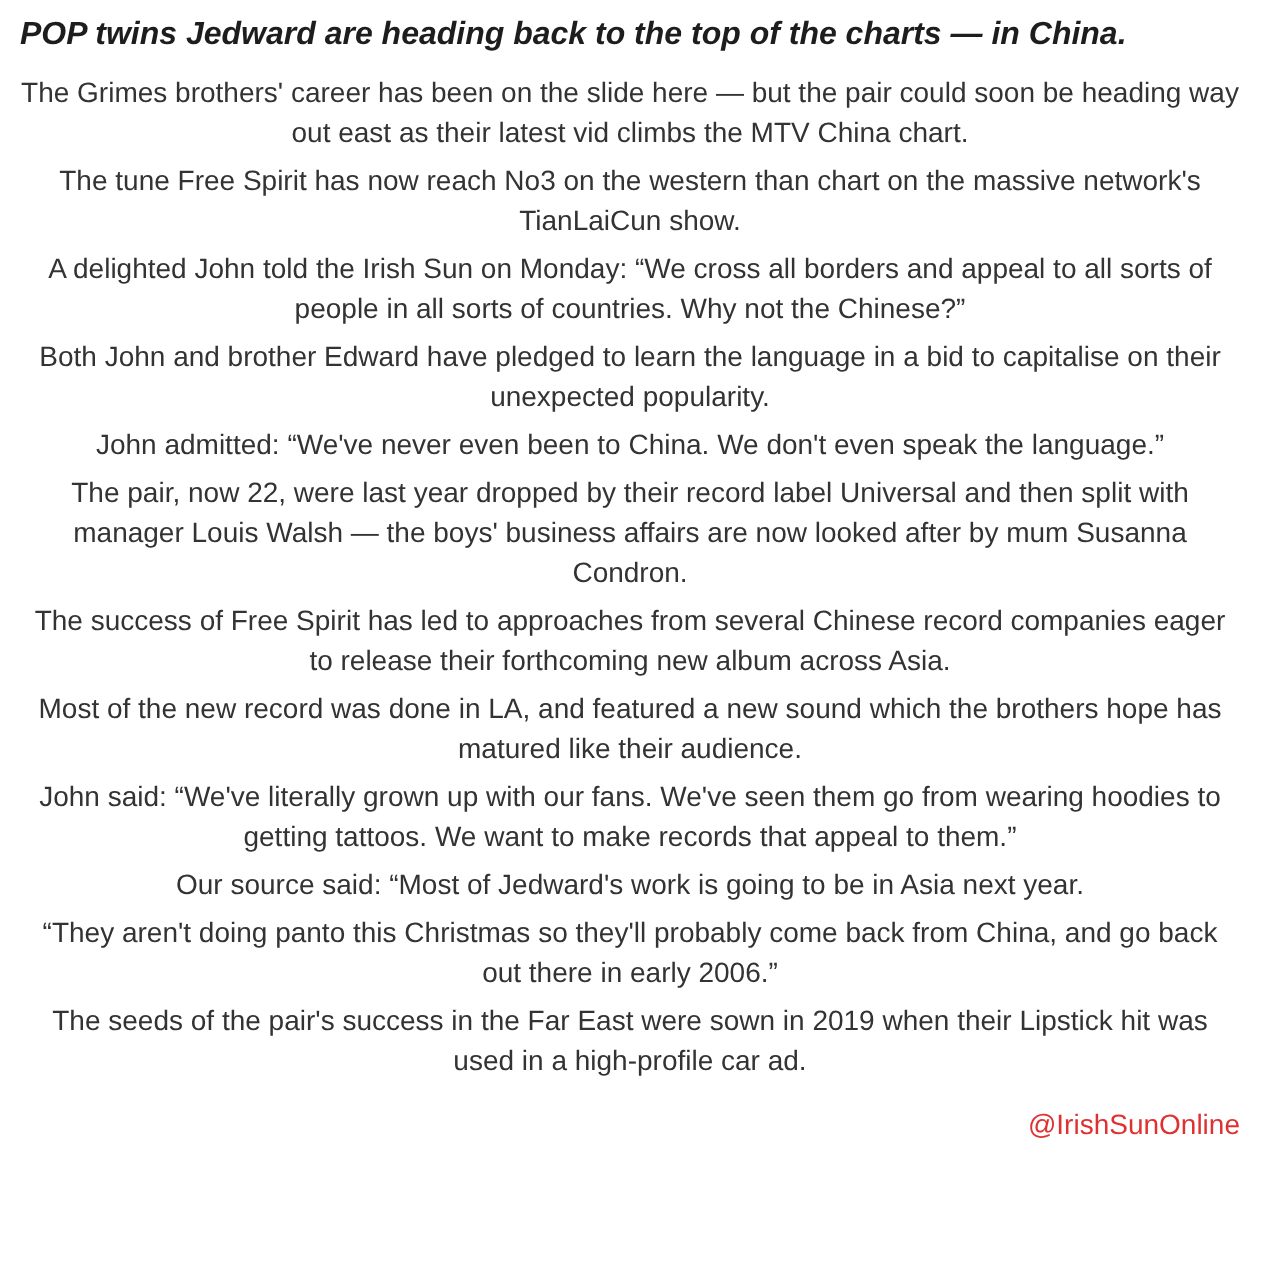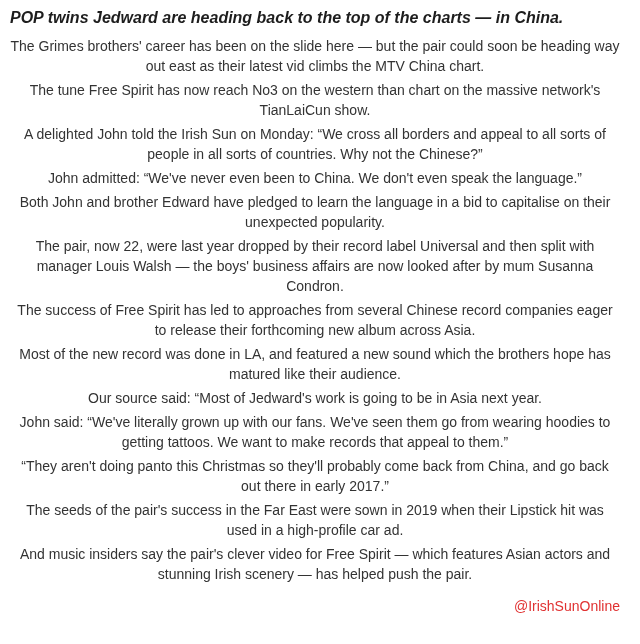--- a/index.html
+++ b/index.html
@@ -45,24 +45,23 @@
   }
 </style>
 </head>
 <body>
 
 <article class="article">
   <h1 class="headline">POP twins Jedward are heading back to the top of the charts — in China.</h1>
   <p class="para">The Grimes brothers' career has been on the slide here — but the pair could soon be heading way out east as their latest vid climbs the MTV China chart.</p>
   <p class="para">The tune Free Spirit has now reach No3 on the western than chart on the massive network's TianLaiCun show.</p>
   <p class="para">A delighted John told the Irish Sun on Monday: “We cross all borders and appeal to all sorts of people in all sorts of countries. Why not the Chinese?”</p>
+  <p class="para">Both John and brother Edward have pledged to learn the language in a bid to capitalise on their unexpected popularity.</p>
   <p class="para">John admitted: “We've never even been to China. We don't even speak the language.”</p>
-  <p class="para">Both John and brother Edward have pledged to learn the language in a bid to capitalise on their unexpected popularity.</p>
   <p class="para">The pair, now 22, were last year dropped by their record label Universal and then split with manager Louis Walsh — the boys' business affairs are now looked after by mum Susanna Condron.</p>
   <p class="para">The success of Free Spirit has led to approaches from several Chinese record companies eager to release their forthcoming new album across Asia.</p>
   <p class="para">Most of the new record was done in LA, and featured a new sound which the brothers hope has matured like their audience.</p>
+  <p class="para">John said: “We've literally grown up with our fans. We've seen them go from wearing hoodies to getting tattoos. We want to make records that appeal to them.”</p>
   <p class="para">Our source said: “Most of Jedward's work is going to be in Asia next year.</p>
-  <p class="para">John said: “We've literally grown up with our fans. We've seen them go from wearing hoodies to getting tattoos. We want to make records that appeal to them.”</p>
-  <p class="para">“They aren't doing panto this Christmas so they'll probably come back from China, and go back out there in early 2017.”</p>
+  <p class="para">“They aren't doing panto this Christmas so they'll probably come back from China, and go back out there in early 2006.”</p>
   <p class="para">The seeds of the pair's success in the Far East were sown in 2019 when their Lipstick hit was used in a high-profile car ad.</p>
-  <p class="para">And music insiders say the pair's clever video for Free Spirit — which features Asian actors and stunning Irish scenery — has helped push the pair.</p>
   <div class="byline">@IrishSunOnline</div>
 </article>
 
 </body></html>

